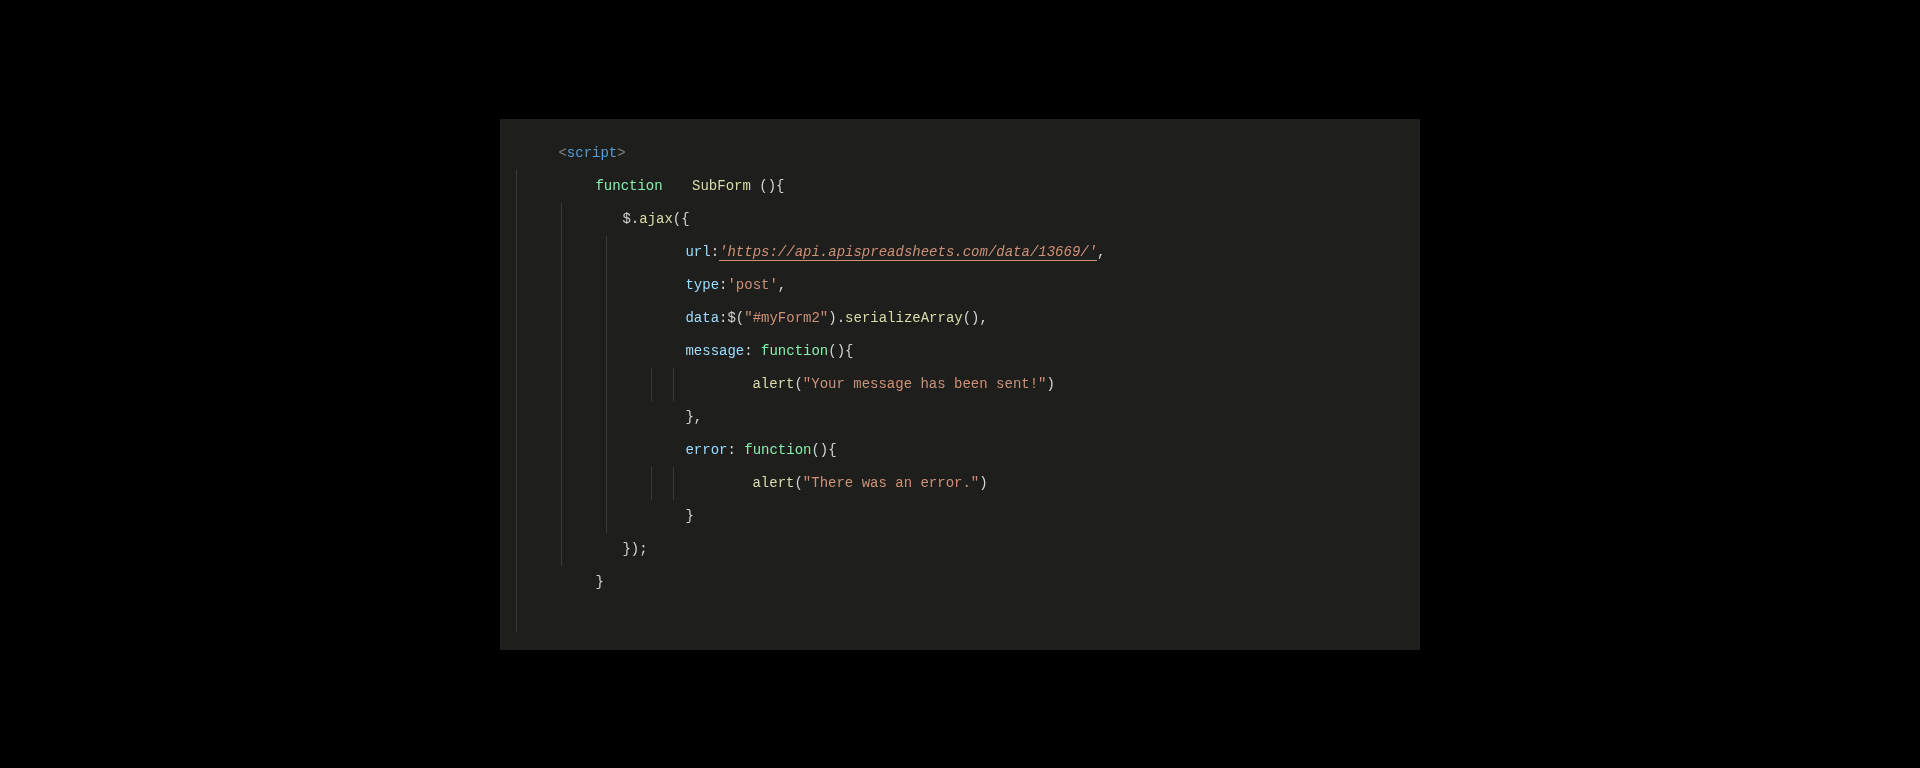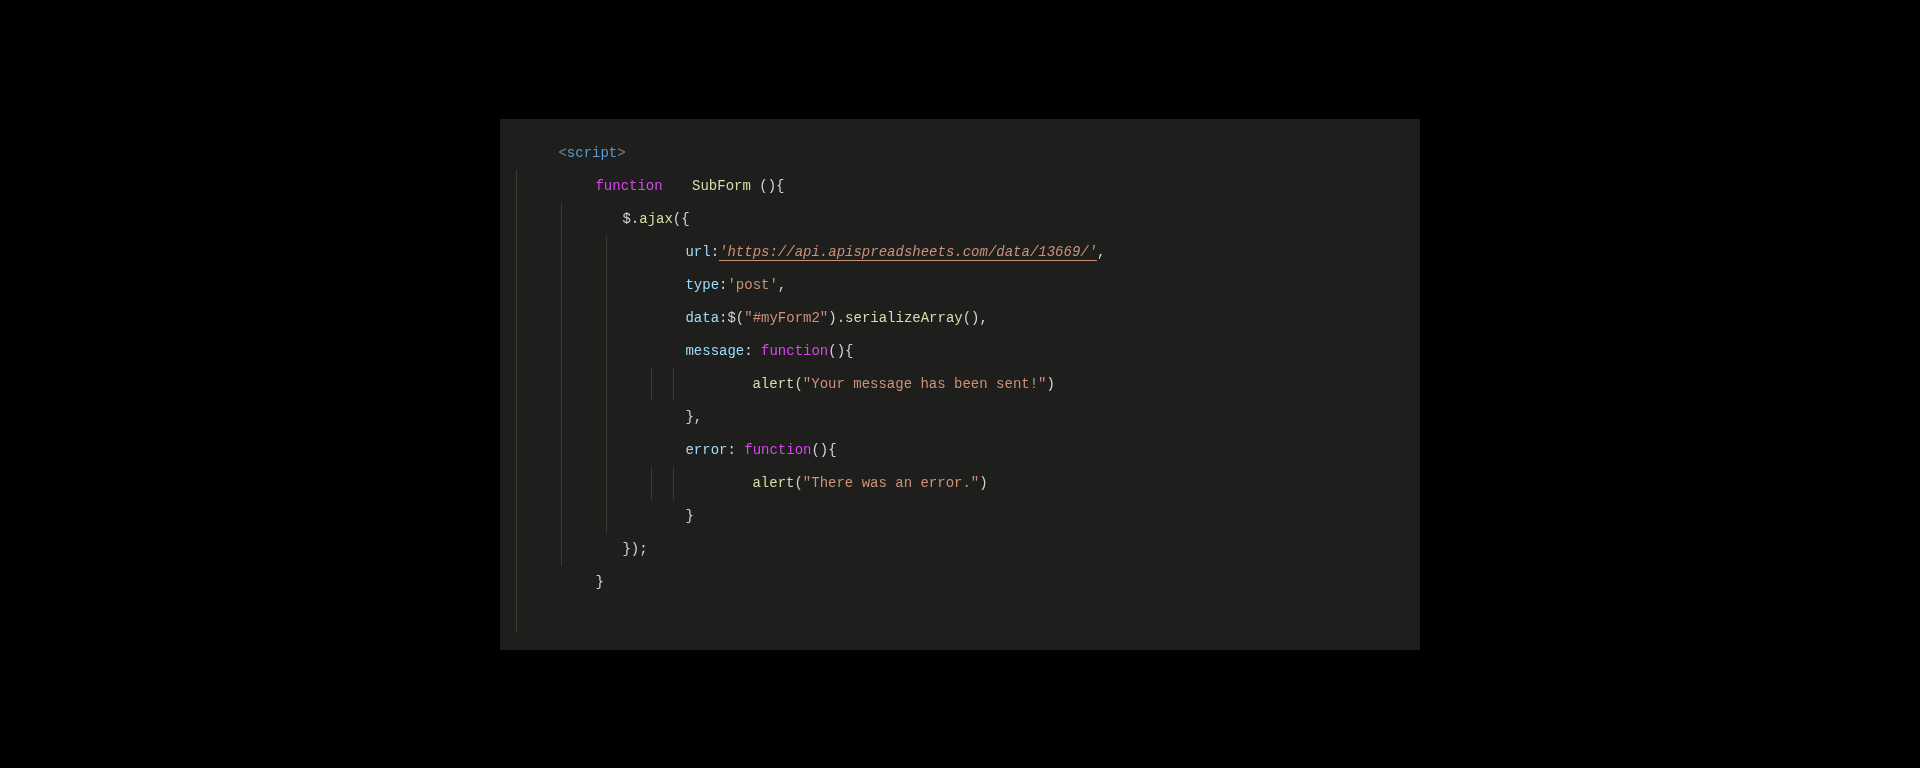--- a/index.html
+++ b/index.html
@@ -30,21 +30,21 @@
     font-size: 14px;
     white-space: pre;
   }
   .code-content {
     padding-left: 8px;
     position: relative;
     z-index: 1;
   }
   .tag-bracket { color: #808080; }
   .tag-name { color: #569cd6; }
-  .keyword { color: #d946ef; text-align: right; }
+  .keyword { color: #86efac; text-align: right; }
   .func-name { color: #dcdcaa; margin-left: 21px; }
   .method { color: #dcdcaa; }
   .plain { color: #d4d4d4; }
   .prop { color: #9cdcfe; }
   .string { color: #ce9178; }
   .url-underline {
     border-bottom: 1px solid #ce9178;
     font-style: italic;
   }
   .ind1 { padding-left: 45px; }

